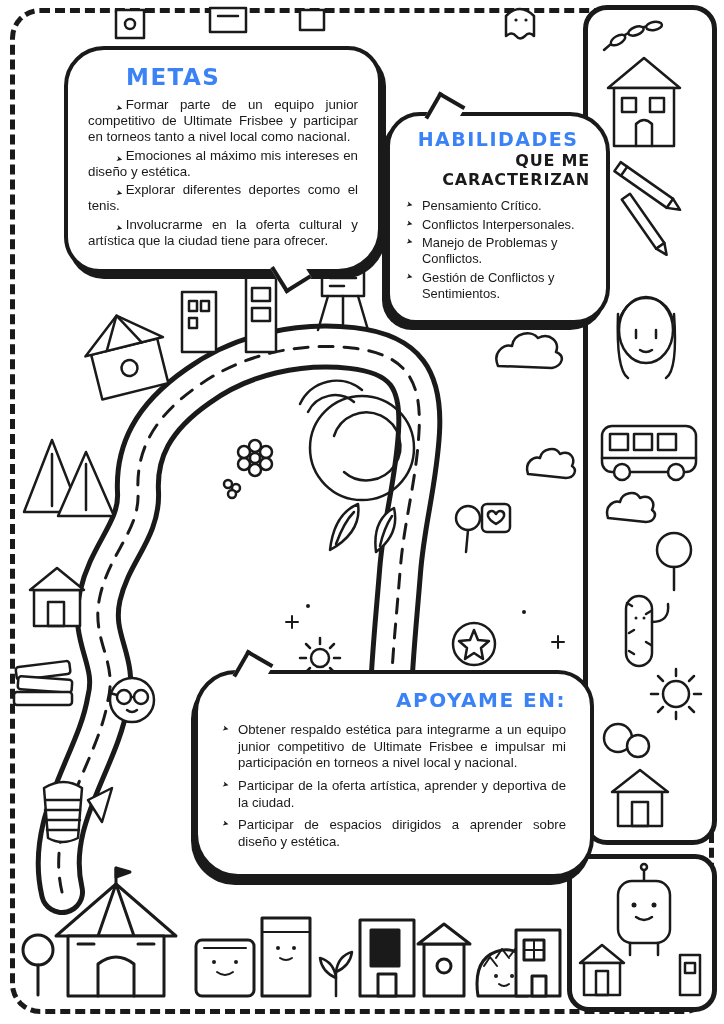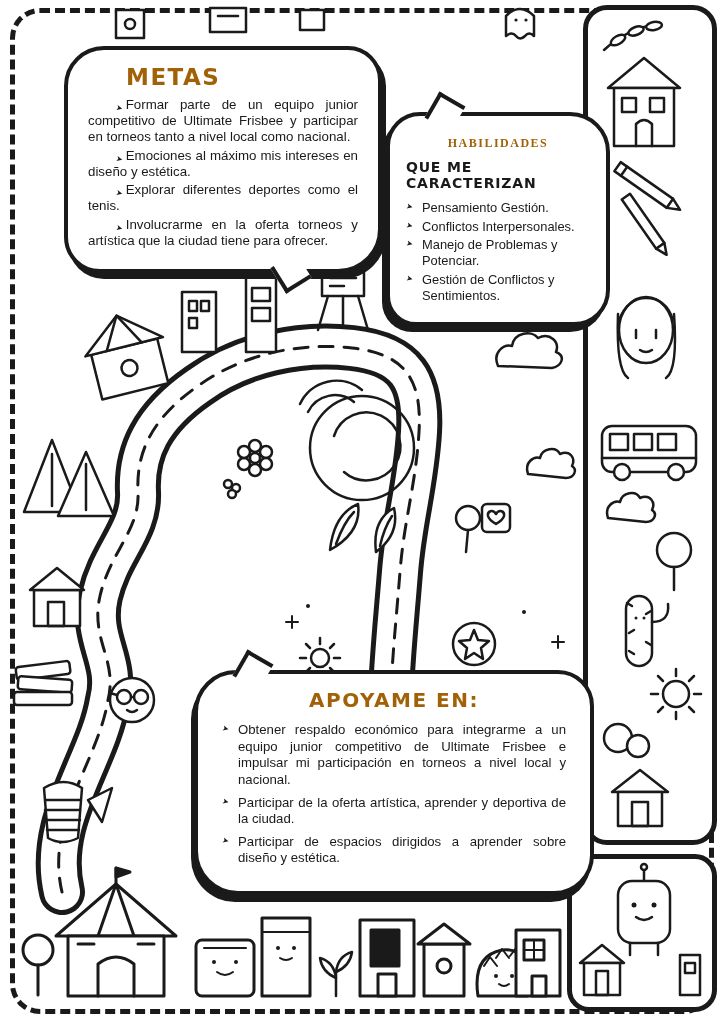--- a/index.html
+++ b/index.html
@@ -63,27 +63,27 @@
   .bubble-apoyame {
     left: 194px; top: 670px; width: 400px;
     border-radius: 42px 36px 40px 44px;
     padding: 14px 24px 18px;
     box-shadow: -3px 7px 0 0 #1a1a1a;
   }
 
   .title {
     font-family: "DejaVu Sans", sans-serif;
     font-weight: 800;
-    color: #a16207;
+    color: #3b82f6;
   }
   .metas-title { font-size: 23px; letter-spacing: 1.5px; margin: 0 0 7px 38px; }
-  .hab-title   { font-size: 12px; letter-spacing: 1.5px; margin: 8px; text-align: center; font-family: Liberation Serif, serif; }
-  .hab-subtitle{ font-family: "DejaVu Sans", sans-serif; font-weight: 800; font-size: 14px;
-                 letter-spacing: 0.8px; margin: 1px 0 9px; text-align: left; }
-  .apo-title   { font-size: 20px; letter-spacing: 1.5px; margin: 0 0 10px; text-align: center; }
+  .hab-title   { font-size: 19px; letter-spacing: 1.5px; margin: 0; text-align: center; }
+  .hab-subtitle{ font-family: "DejaVu Sans", sans-serif; font-weight: 800; font-size: 16px;
+                 letter-spacing: 0.8px; margin: 1px 0 9px; text-align: right; }
+  .apo-title   { font-size: 20px; letter-spacing: 1.5px; margin: 0 0 10px; text-align: right; }
 
   .justify-item {
     font-size: 13.3px; line-height: 1.22; text-align: justify;
     text-indent: 14px; margin: 0 0 2px;
   }
   .bullet {
     display: inline-block; font-size: 8px; transform: rotate(14deg);
     margin-right: 3px; line-height: 1;
   }
   .hang-row { display: flex; align-items: flex-start; margin: 0 0 4px; font-size: 13px; line-height: 1.22; }
@@ -351,54 +351,54 @@
       </g>
     </svg>
   </div>
 
   <section class="bubble bubble-metas">
     <span class="tail tail-down"></span>
     <h1 class="title metas-title">METAS</h1>
     <p class="justify-item"><span class="bullet">➤</span><span>Formar parte de un equipo junior competitivo de Ultimate Frisbee y participar en torneos tanto a nivel local como nacional.</span></p>
     <p class="justify-item"><span class="bullet">➤</span><span>Emociones al máximo mis intereses en diseño y estética.</span></p>
     <p class="justify-item"><span class="bullet">➤</span><span>Explorar diferentes deportes como el tenis.</span></p>
-    <p class="justify-item"><span class="bullet">➤</span><span>Involucrarme en la oferta torneos y artística que la ciudad tiene para ofrecer.</span></p>
+    <p class="justify-item"><span class="bullet">➤</span><span>Involucrarme en la oferta cultural y artística que la ciudad tiene para ofrecer.</span></p>
   </section>
 
   <section class="bubble bubble-habilidades">
     <span class="tail tail-up"></span>
     <h2 class="title hab-title">HABILIDADES</h2>
     <div class="hab-subtitle">QUE ME CARACTERIZAN</div>
     <div class="hab-items">
       <div class="hang-row">
         <span class="bullet">➤</span>
-        <span class="txt">Pensamiento Gestión.</span>
+        <span class="txt">Pensamiento Crítico.</span>
       </div>
       <div class="hang-row">
         <span class="bullet">➤</span>
         <span class="txt">Conflictos Interpersonales.</span>
       </div>
       <div class="hang-row">
         <span class="bullet">➤</span>
-        <span class="txt">Manejo de Problemas y Potenciar.</span>
+        <span class="txt">Manejo de Problemas y Conflictos.</span>
       </div>
       <div class="hang-row">
         <span class="bullet">➤</span>
         <span class="txt">Gestión de Conflictos y Sentimientos.</span>
       </div>
     </div>
   </section>
 
   <section class="bubble bubble-apoyame">
     <span class="tail tail-up"></span>
     <h2 class="title apo-title">APOYAME EN:</h2>
     <div class="apo-items">
       <div class="hang-row">
         <span class="bullet">➤</span>
-        <span class="txt">Obtener respaldo económico para integrarme a un equipo junior competitivo de Ultimate Frisbee e impulsar mi participación en torneos a nivel local y nacional.</span>
+        <span class="txt">Obtener respaldo estética para integrarme a un equipo junior competitivo de Ultimate Frisbee e impulsar mi participación en torneos a nivel local y nacional.</span>
       </div>
       <div class="hang-row">
         <span class="bullet">➤</span>
         <span class="txt">Participar de la oferta artística, aprender y deportiva de la ciudad.</span>
       </div>
       <div class="hang-row">
         <span class="bullet">➤</span>
         <span class="txt">Participar de espacios dirigidos a aprender sobre diseño y estética.</span>
       </div>
     </div>

